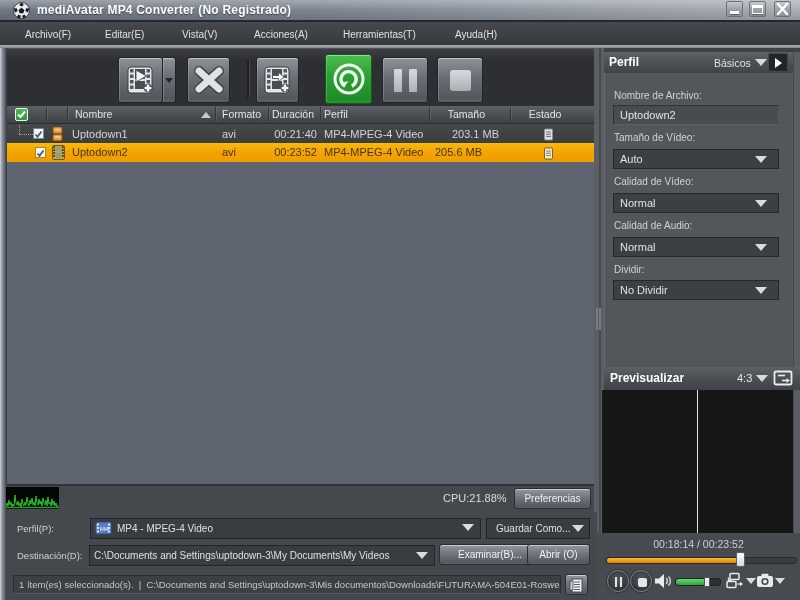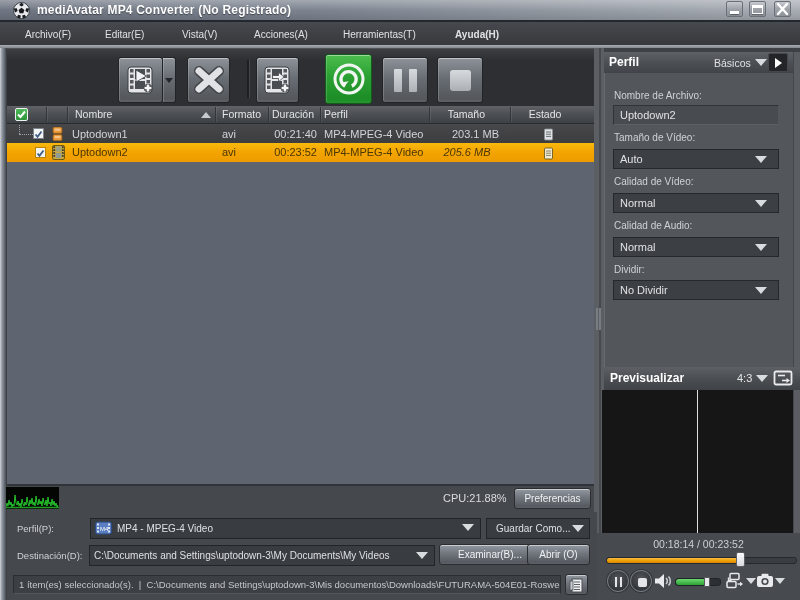--- a/index.html
+++ b/index.html
@@ -106,21 +106,21 @@
   <div class="winbtn abs" style="left:774px;"><svg width="15" height="14">
         <path d="M3 2 L12 12 M12 2 L3 12" stroke="#fff" stroke-width="2.4" stroke-linecap="round"></path>
       </svg></div>
 
   <div id="menubar" class="abs">
     <span class="mi" style="left:25px;top:5px;">Archivo(F)</span>
     <span class="mi" style="left:105px;top:5px;">Editar(E)</span>
     <span class="mi" style="left:182px;top:5px;">Vista(V)</span>
     <span class="mi" style="left:254px;top:5px;">Acciones(A)</span>
     <span class="mi" style="left:343px;top:5px;">Herramientas(T)</span>
-    <span class="mi" style="left:455px;top:5px;font-weight:bold;">Ayuda(H)</span>
+    <span class="mi" style="left:455px;top:5px;">Ayuda(H)</span>
   </div>
   <div id="strip" class="abs"></div>
   <div id="lframe" class="abs"></div>
   <div id="rframe" class="abs"></div>
 
   <div id="toolbar" class="abs"></div>
   <div class="tbtn abs" style="left:118px;width:45px;">
       <svg width="32" height="30" viewBox="0 0 32 30">
         <rect x="3" y="2" width="24" height="26" rx="3" fill="#e3e5e8" stroke="#3a3d41" stroke-width="1"></rect>
         <rect x="5" y="4" width="3.5" height="3.5" fill="#55585d"></rect>
@@ -239,21 +239,21 @@
           <rect x="9.9" y="4.2" width="1.8" height="1.8" fill="#3c3a30"></rect>
           <rect x="9.9" y="7.1" width="1.8" height="1.8" fill="#3c3a30"></rect>
           <rect x="9.9" y="10" width="1.8" height="1.8" fill="#3c3a30"></rect>
           <rect x="3.8" y="1.5" width="5.4" height="5" fill="#9aa083"></rect>
           <rect x="3.8" y="8" width="5.4" height="5" fill="#8e9a94"></rect>
         </svg></div>
     <div class="rcell" style="left:65px;">Uptodown2</div>
     <div class="rcell" style="left:215px;">avi</div>
     <div class="rcell" style="left:246px;width:64px;text-align:right;">00:23:52</div>
     <div class="rcell" style="left:317px;">MP4-MPEG-4 Video</div>
-    <div class="rcell" style="left:428px;width:64px;text-align:center;font-style:italic;">205.6 MB</div>
+    <div class="rcell" style="left:428px;width:64px;text-align:left;">205.6 MB</div>
     <div class="abs" style="left:536px;top:4px;"><svg width="11" height="13">
           <rect x="1.5" y="1" width="8" height="11" rx="1" fill="#efe9d2" stroke="#6a5a20" stroke-width=".9"></rect>
           <path d="M3 4 h5 M3 6.2 h5 M3 8.4 h5" stroke="#8c8468" stroke-width="1"></path>
         </svg></div>
   </div>
   <div id="listarea" class="abs"></div>
 
   <div id="splitter" class="abs"></div>
   <div id="splitline" class="abs"></div>
   <div class="abs" style="left:596px;top:308px;width:5px;height:22px;border-left:2px solid #787d83;border-right:2px solid #787d83;"></div>

